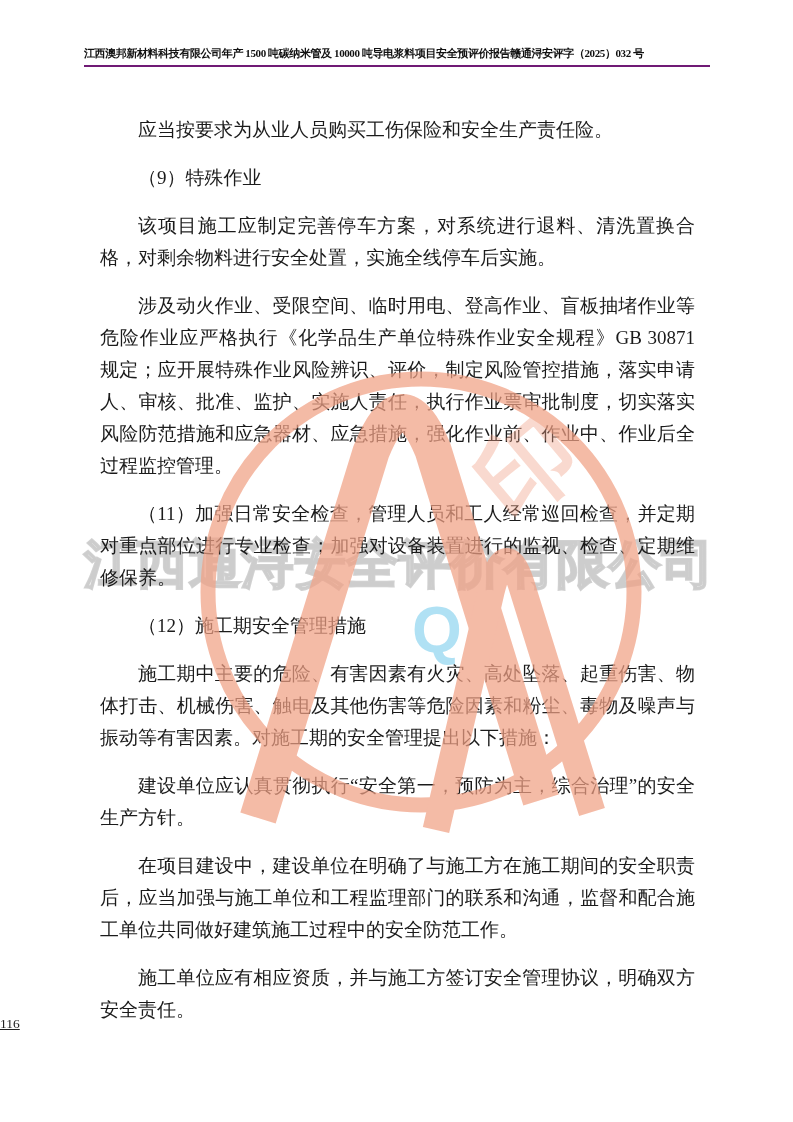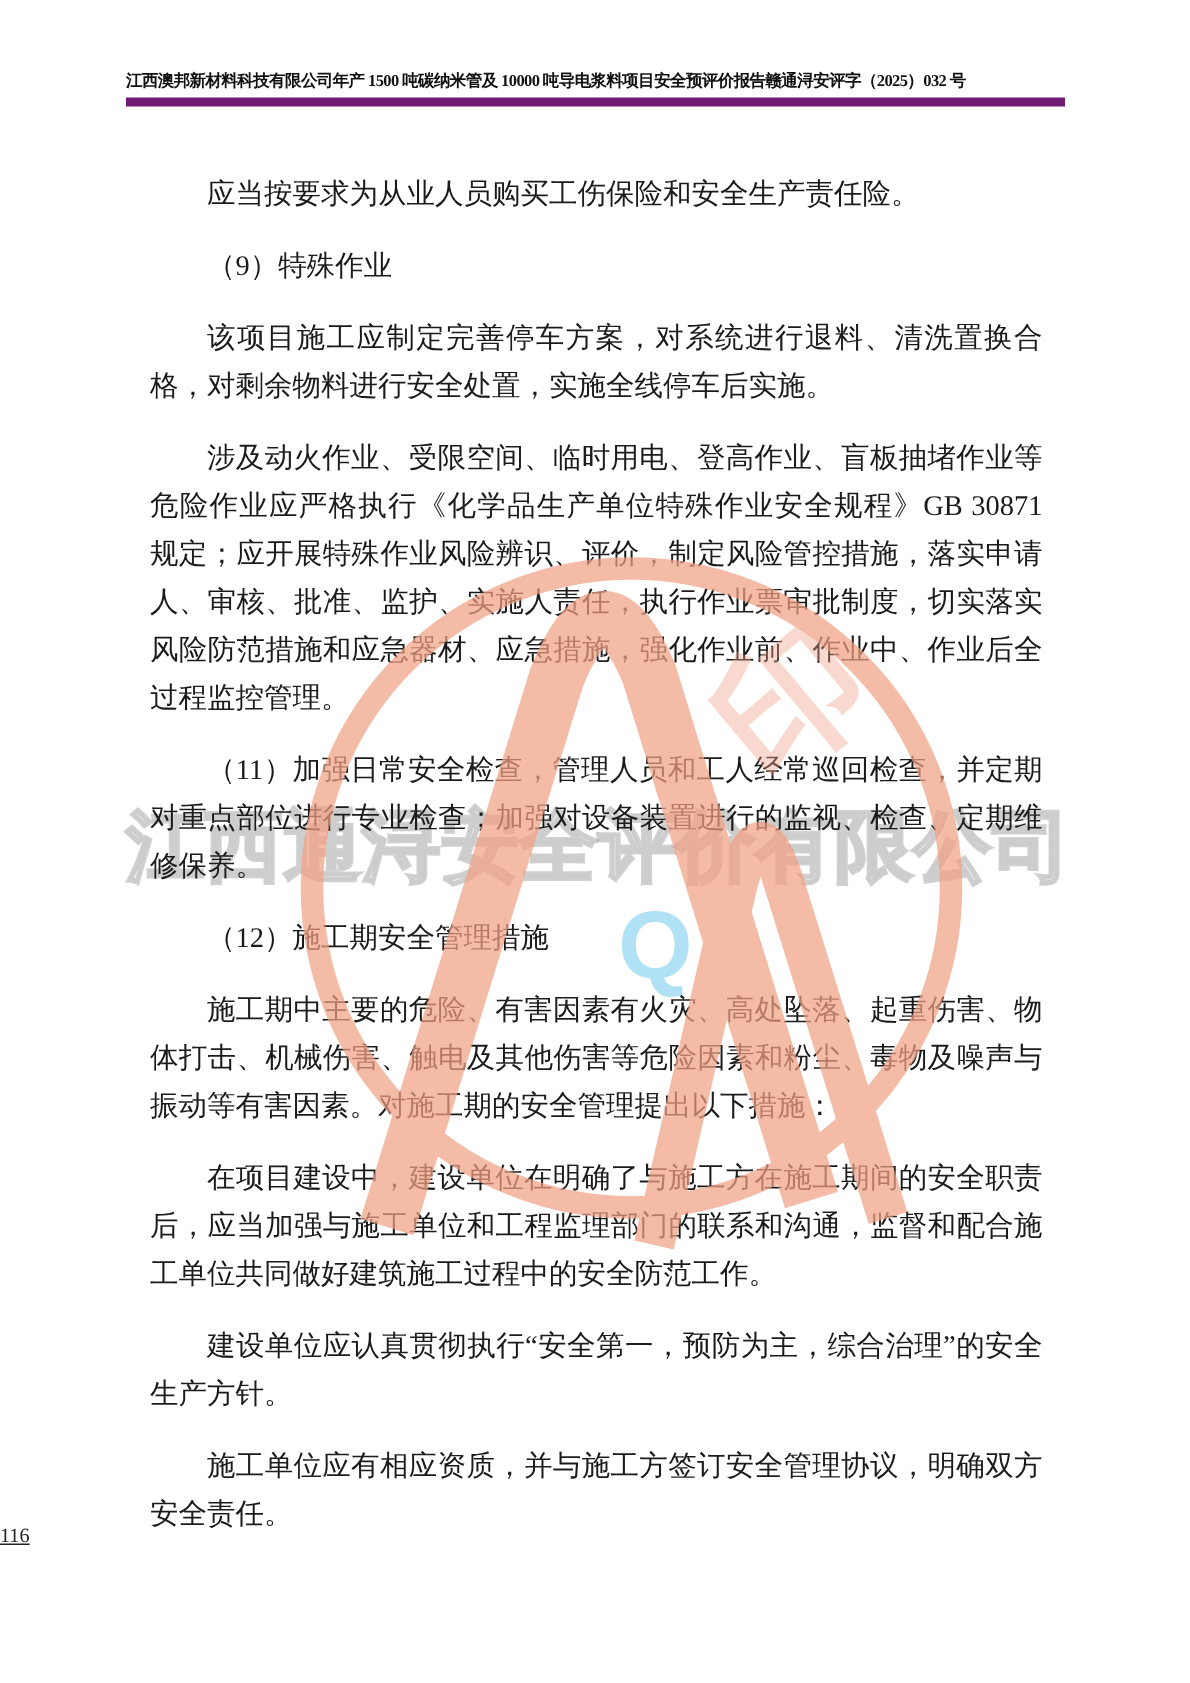--- a/index.html
+++ b/index.html
@@ -10,21 +10,21 @@
     overflow:hidden;
     font-family:"Liberation Serif","DejaVu Serif",serif;
   }
   .page{position:absolute;inset:0;background:#ffffff;}
 
   
   .header{
     position:absolute;left:84px;top:46px;width:626px;
     font-size:11px;letter-spacing:-0.4px;font-weight:bold;
     color:#111;white-space:nowrap;
-    border-bottom:6px solid #701a75;
+    border-bottom:2px solid #701a75;
     padding-bottom:4px;
     text-align:justify;
   }
 
   
   .body-text{
     position:absolute;left:84px;top:98px;width:627px;
     font-size:19px;line-height:32px;color:#1b1b1b;
     text-align:justify;
     z-index:3;
@@ -79,22 +79,22 @@
   </div>
 
   <div class="body-text">
     <p>应当按要求为从业人员购买工伤保险和安全生产责任险。</p>
     <p>（9）特殊作业</p>
     <p>该项目施工应制定完善停车方案，对系统进行退料、清洗置换合格，对剩余物料进行安全处置，实施全线停车后实施。</p>
     <p>涉及动火作业、受限空间、临时用电、登高作业、盲板抽堵作业等危险作业应严格执行《化学品生产单位特殊作业安全规程》GB 30871 规定；应开展特殊作业风险辨识、评价，制定风险管控措施，落实申请人、审核、批准、监护、实施人责任，执行作业票审批制度，切实落实风险防范措施和应急器材、应急措施，强化作业前、作业中、作业后全过程监控管理。</p>
     <p>（11）加强日常安全检查，管理人员和工人经常巡回检查，并定期对重点部位进行专业检查；加强对设备装置进行的监视、检查、定期维修保养。</p>
     <p>（12）施工期安全管理措施</p>
     <p>施工期中主要的危险、有害因素有火灾、高处坠落、起重伤害、物体打击、机械伤害、触电及其他伤害等危险因素和粉尘、毒物及噪声与振动等有害因素。对施工期的安全管理提出以下措施：</p>
+    <p>建设单位应认真贯彻执行“安全第一，预防为主，综合治理”的安全生产方针。</p>
     <p>在项目建设中，建设单位在明确了与施工方在施工期间的安全职责后，应当加强与施工单位和工程监理部门的联系和沟通，监督和配合施工单位共同做好建筑施工过程中的安全防范工作。</p>
-    <p>建设单位应认真贯彻执行“安全第一，预防为主，综合治理”的安全生产方针。</p>
     <p>施工单位应有相应资质，并与施工方签订安全管理协议，明确双方安全责任。</p>
   </div>
 
   <svg class="stamp-svg" width="793" height="1122" viewBox="0 0 793 1122">
     <g stroke="#F1A185" fill="none">
       <circle cx="421" cy="592" r="213" stroke-width="15"></circle>
       <path d="M 258 818 L 371 452 Q 402 374 433 450 L 541 800" stroke-width="37"></path>
       <path d="M 436 830 L 491 592 Q 506 532 523 590 L 592 812" stroke-width="27"></path>
     </g>
     <text class="seal-char" x="528" y="500" font-size="96" fill="#F1A185" opacity="0.55" text-anchor="middle" transform="rotate(-40 528 468)">印</text>

